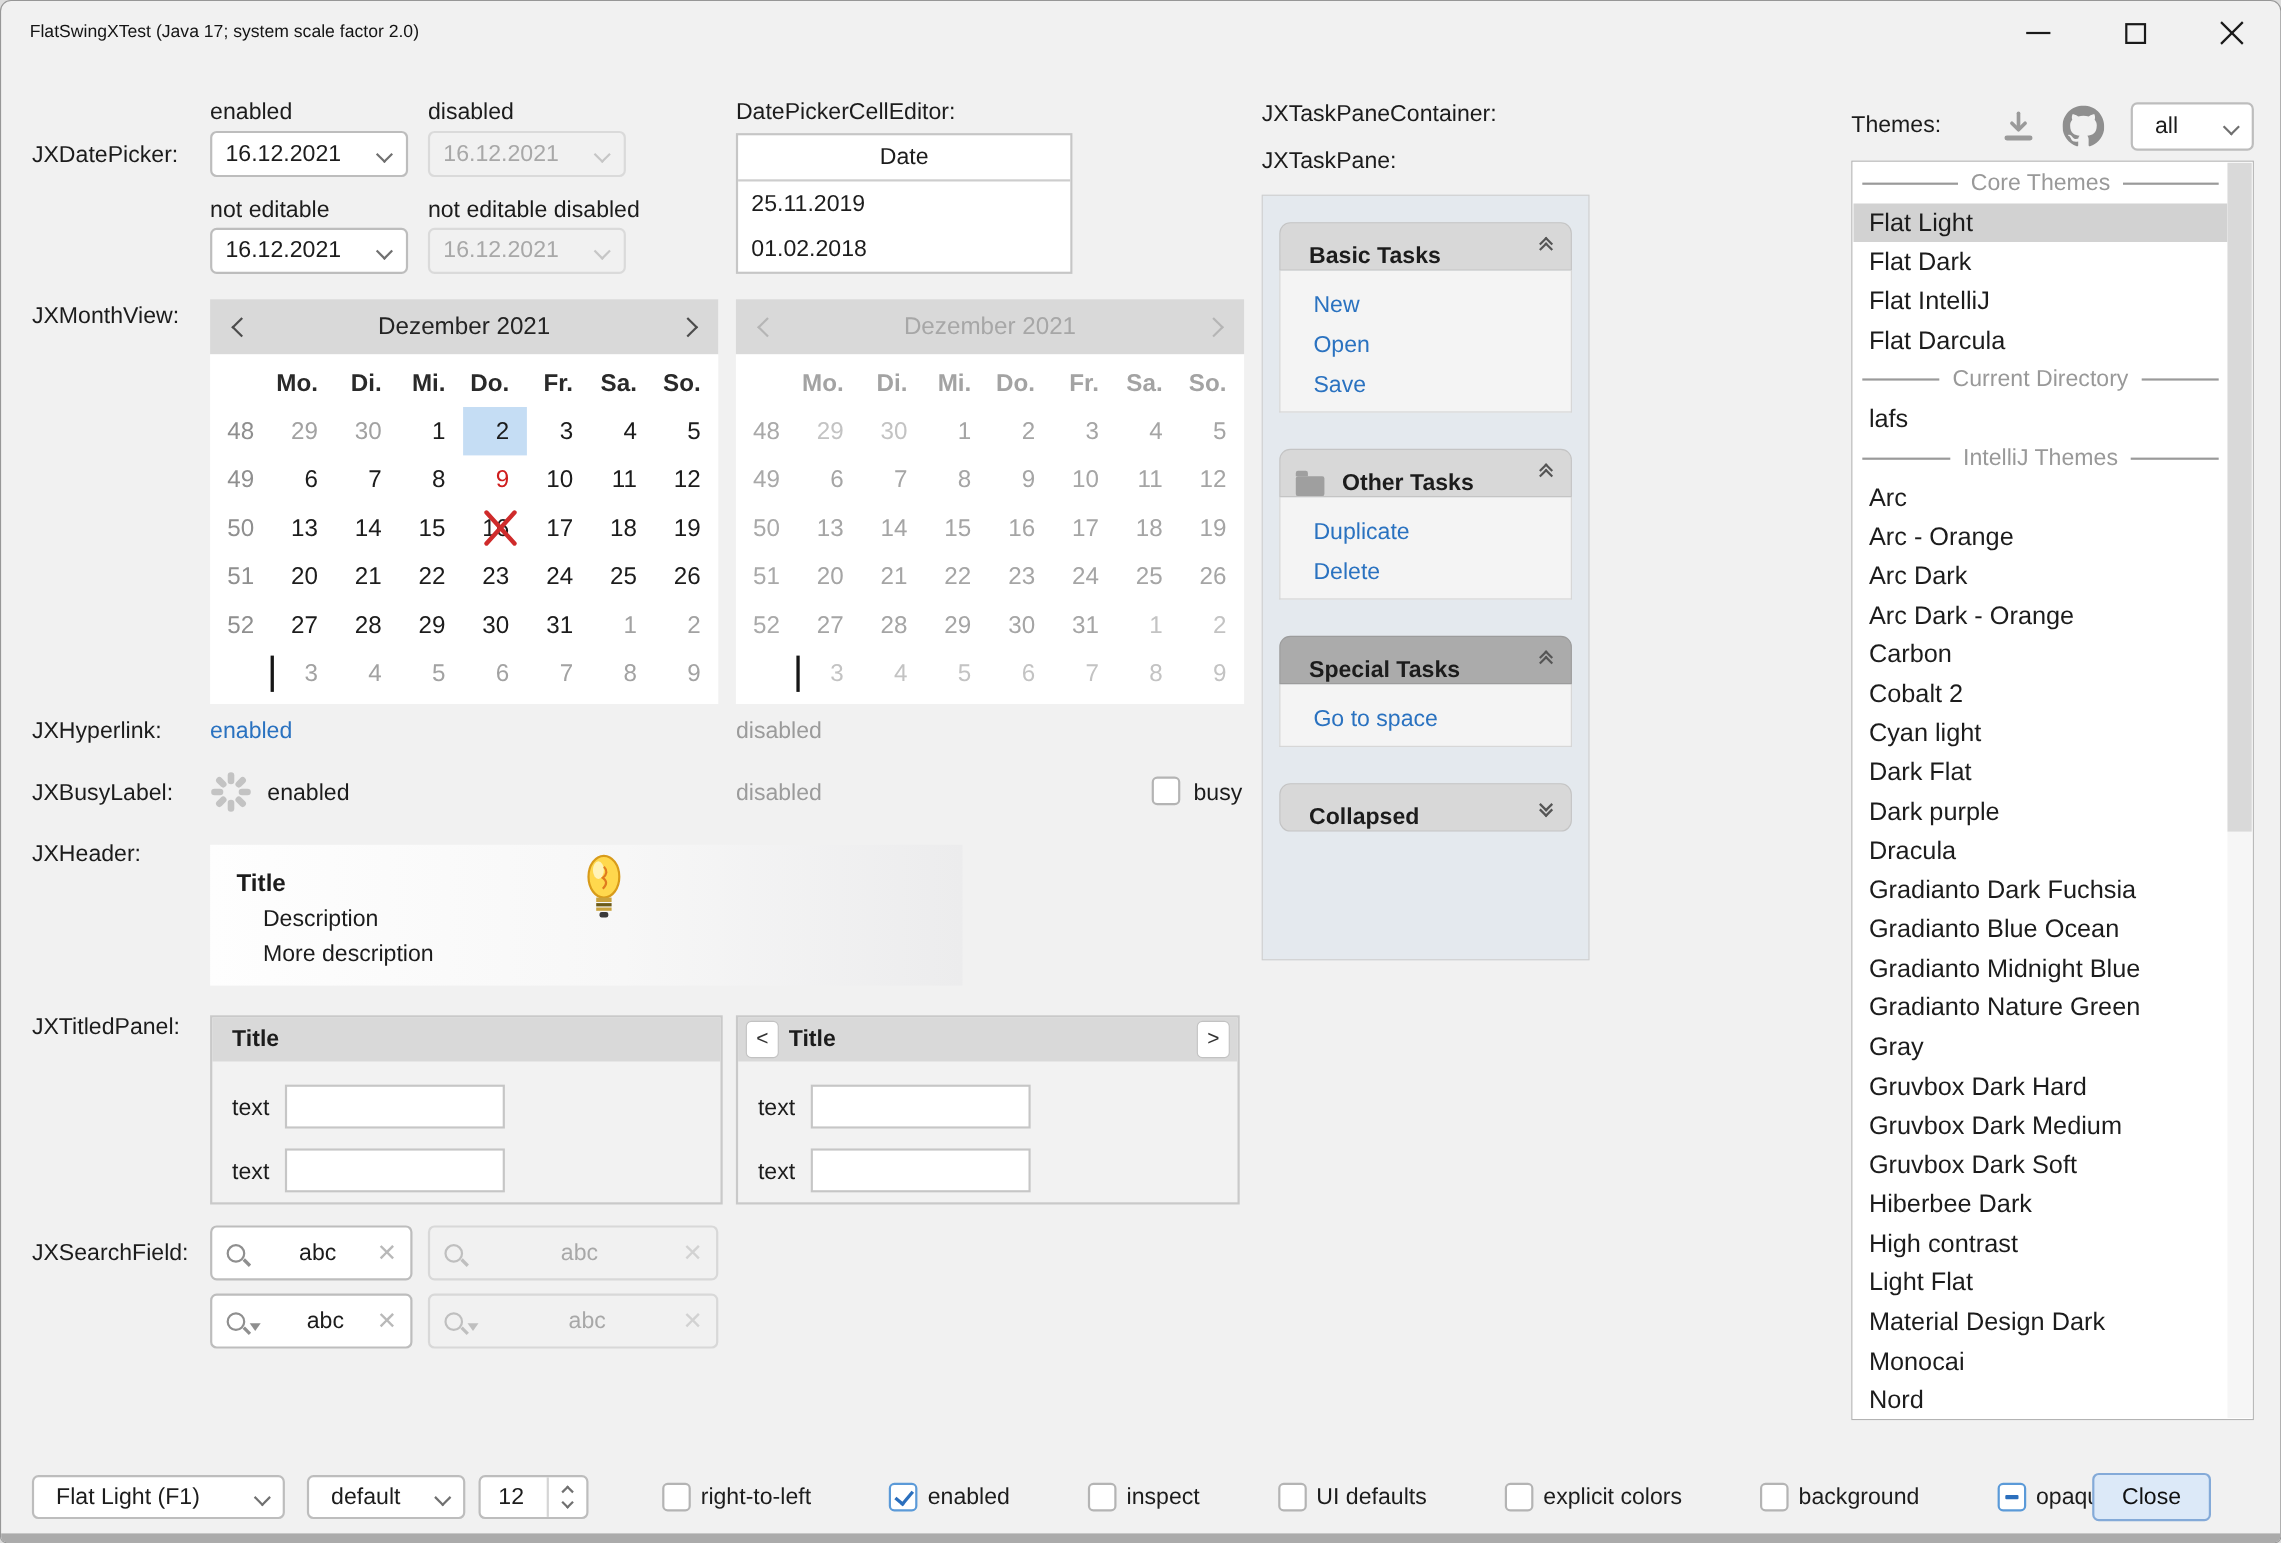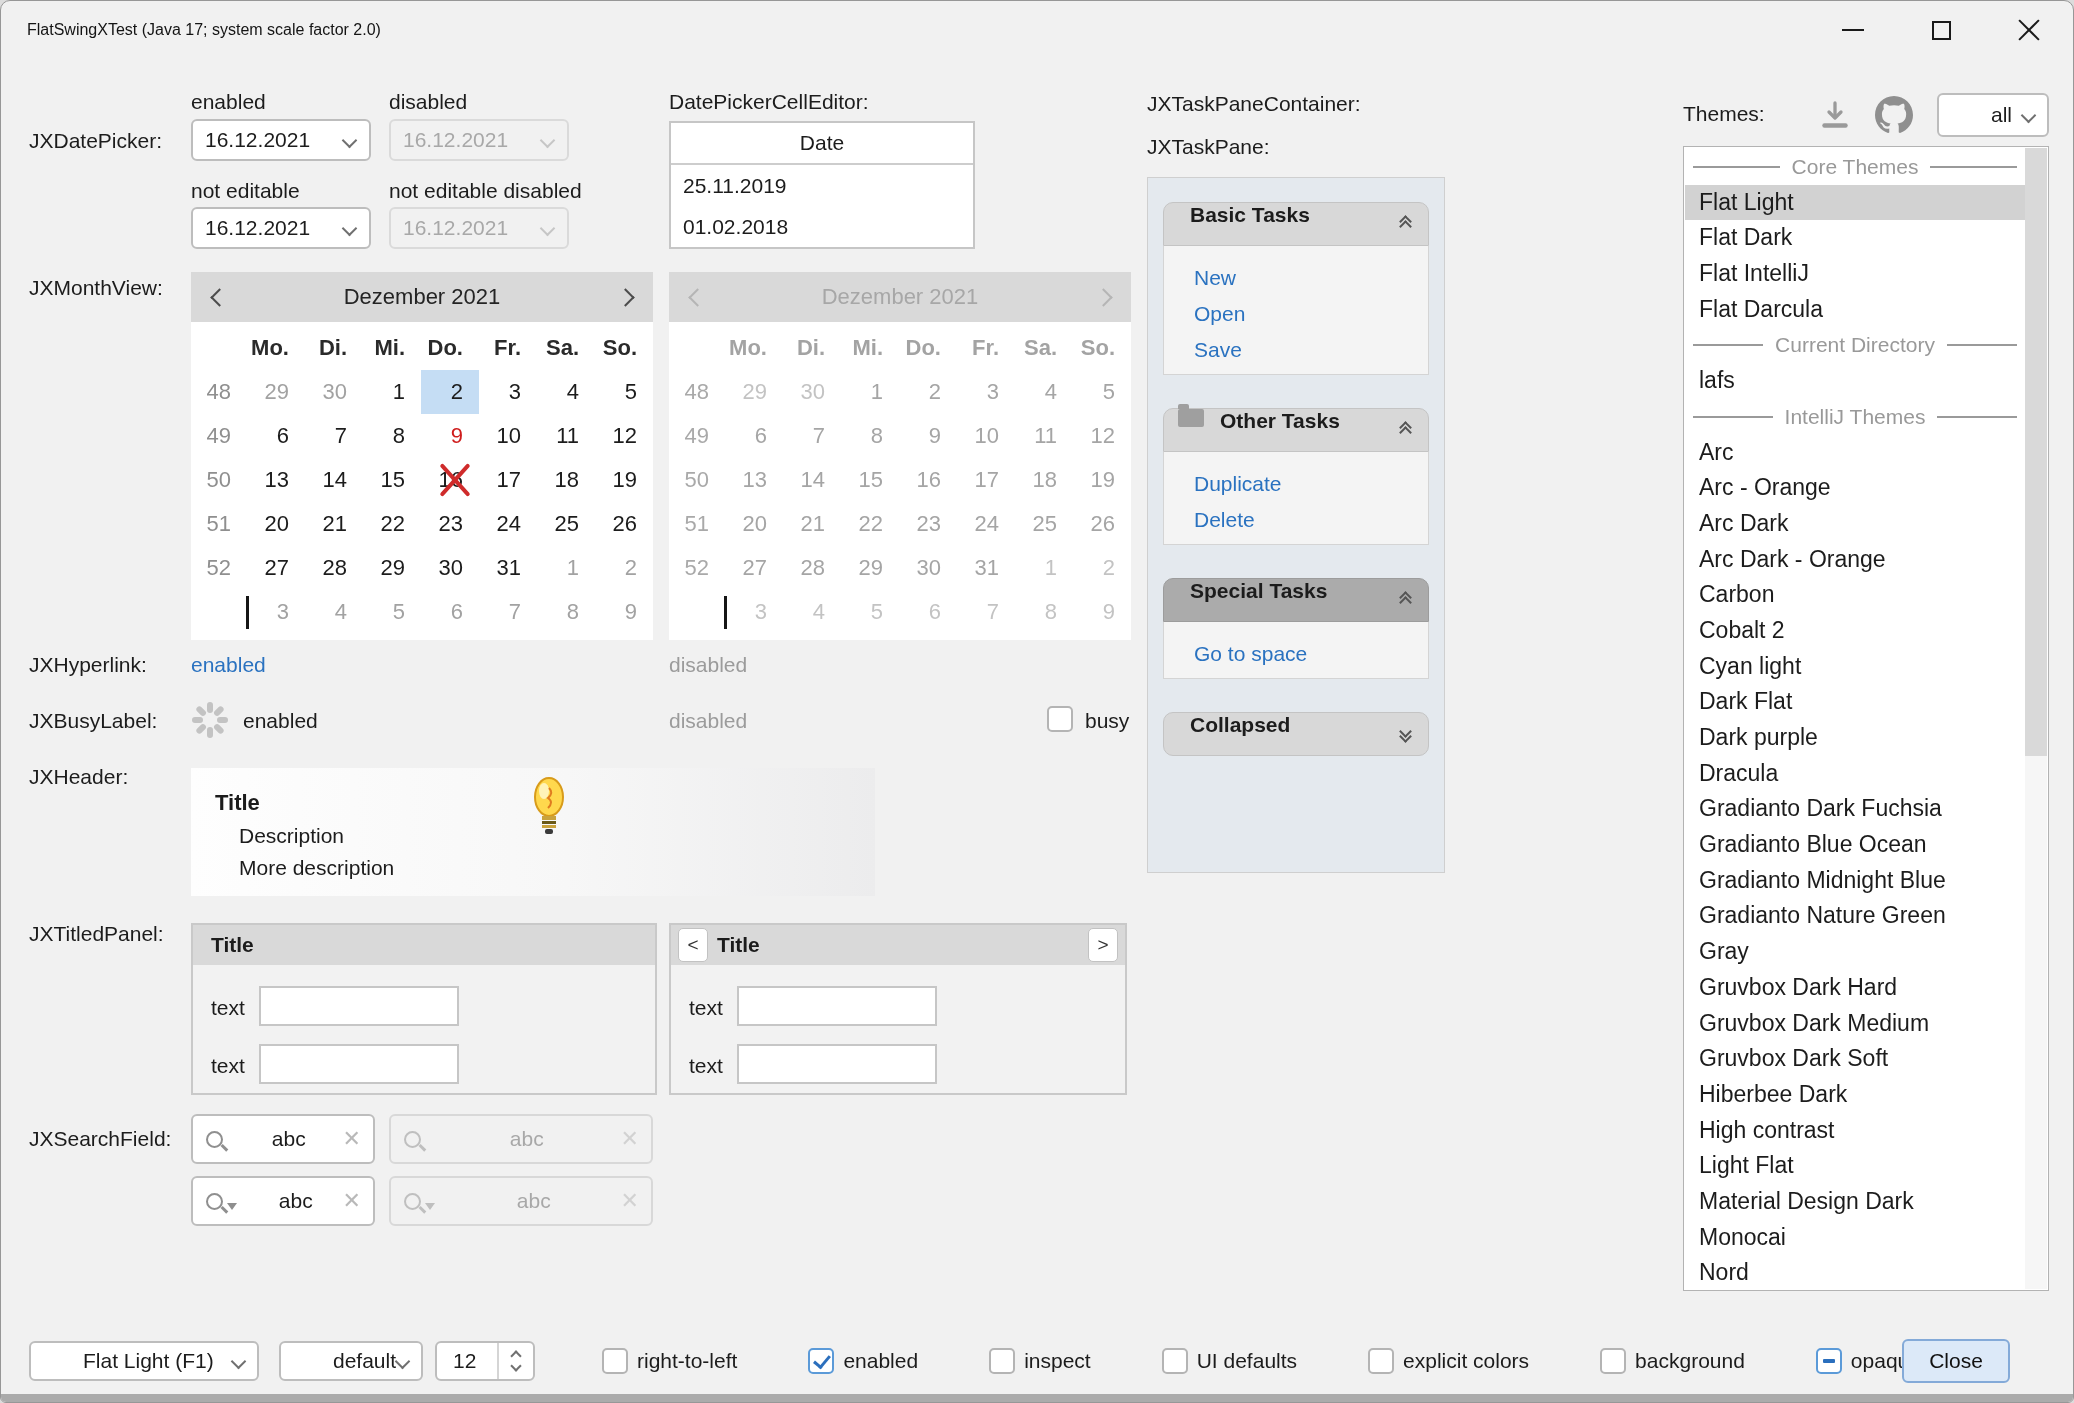--- a/index.html
+++ b/index.html
@@ -111,37 +111,37 @@
   .sf.disabled .mag-tri { border-top-color:#bfbfbf; }
   .sf input { flex:1; min-width:0; border:none; outline:none; background:transparent; font:inherit; color:#1c1c1c; padding-left:12px;text-align:center; }
   .sf.disabled input { color:#a8a8a8; }
   .sf-clear { margin-right:12px; color:#b9b9b9; font-size:22px; flex:none; }
   .sf.disabled .sf-clear { color:#d2d2d2; }
 
   
   .tpc { position:absolute; left:1146px; top:176px; width:298px; height:696px; background:#e4e9ee; border:1px solid #cfcfcf; padding:24px 15px 0 15px; }
   .tp-group + .tp-group { margin-top:33px; }
   .tpg-bar { position:relative; height:44px; background:#d8d8d8; border:1px solid #c4c4c4; border-radius:10px 10px 0 0;
-             display:flex; align-items:flex-start; }
+             display:flex; align-items:flex-end; }
   .tpg-bar.special { background:#ababab; border-color:#9c9c9c; }
   .tpg-bar.rounded { border-radius:10px; }
   .tpg-title { font-weight:bold; margin-left:26px; }
   .tpg-bar .folder + .tpg-title { margin-left:16px; }
   .dblchev { position:absolute; right:18px; top:50%; transform:translateY(-50%); display:flex; flex-direction:column; }
   .dblchev .chev { width:9px; height:9px; border-width:2.5px; border-color:#555; }
   .dblchev.up .chev { transform:rotate(-135deg); } .dblchev.up .chev + .chev { margin-top:-4px; }
   .dblchev.down .chev { transform:rotate(45deg); } .dblchev.down .chev + .chev { margin-top:-4px; }
   .tpg-content { background:#f4f4f4; border:1px solid #d4d4d4; border-top:none; padding:14px 0 6px 0; }
   .task-link { display:block; height:36px; line-height:36px; padding-left:30px; color:#2a72c0; }
   .folder { position:relative; width:26px; height:18px; background:#9f9f9f; border-radius:2px; margin-left:14px; flex:none; }
   .folder::before { content:""; position:absolute; left:0; top:-5px; width:11px; height:5px; background:#9f9f9f; border-radius:2px 2px 0 0; }
 
   
   .combo { position:absolute; background:#fff; border:2px solid #bdbdbd; border-radius:6px; display:flex; align-items:center; }
-  .combo .ctext { flex:1; padding-left:20px;margin-left:32px; }
+  .combo .ctext { flex:1; padding-left:20px; }
   .combo .chev { margin-right:13px; flex:none; }
   .themelist { position:absolute; left:1682px; top:145px; width:366px; height:1145px; background:#fff; border:1px solid #b3b3b3; overflow:hidden; }
   .tl-items { position:absolute; left:1px; top:2px; width:340px; }
   .tl-item { height:35.7px; line-height:35.7px; padding-left:14px; font-size:23px; white-space:nowrap; }
   .tl-item.selected { background:#d2d2d2; }
   .tl-sep { height:35.7px; display:flex; align-items:center; color:#999; font-size:21px; padding:0 8px; }
   .tl-sep .line { flex:1; height:2px; background:#9a9a9a; }
   .tl-sep .septext { margin:0 12px; white-space:nowrap; }
   .tl-track { position:absolute; right:1px; top:1px; bottom:1px; width:22px; background:#f6f6f6; }
   .tl-thumb { position:absolute; right:1px; top:1px; width:22px; height:608px; background:#d9d9d9; }

